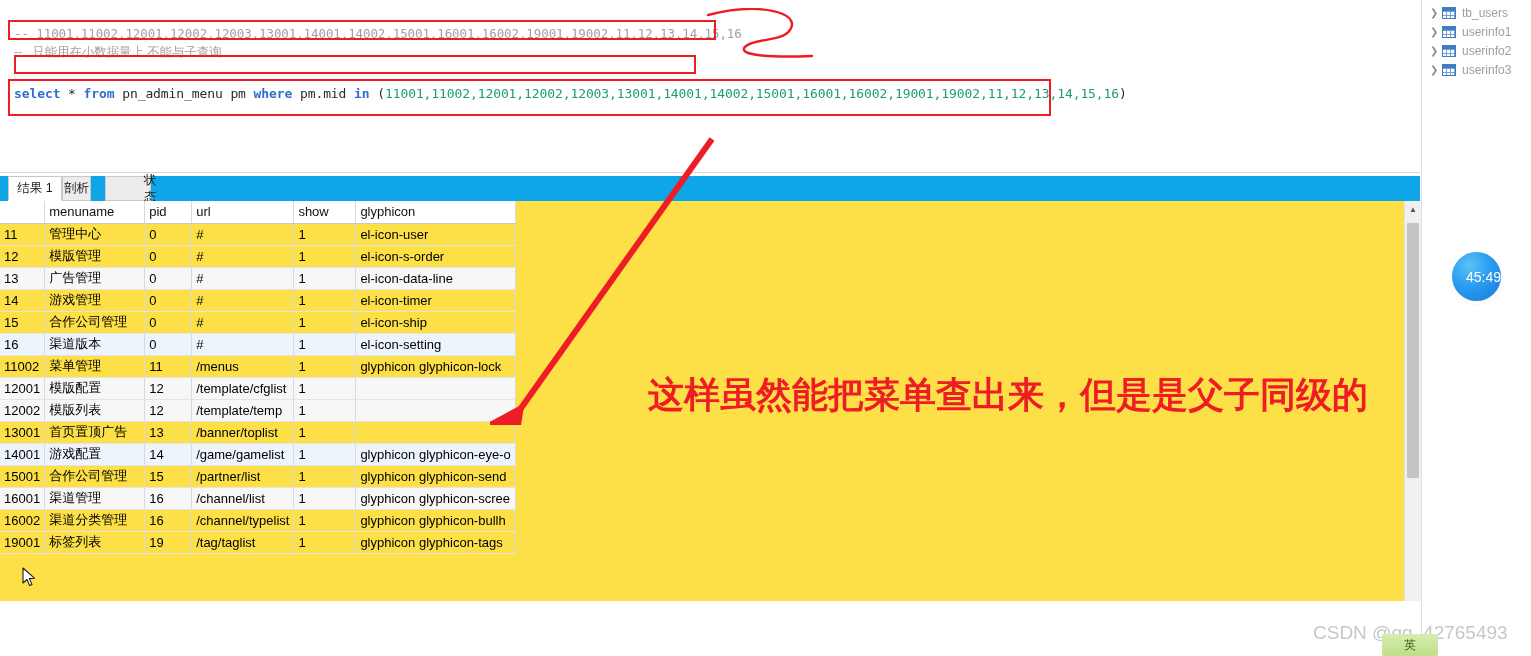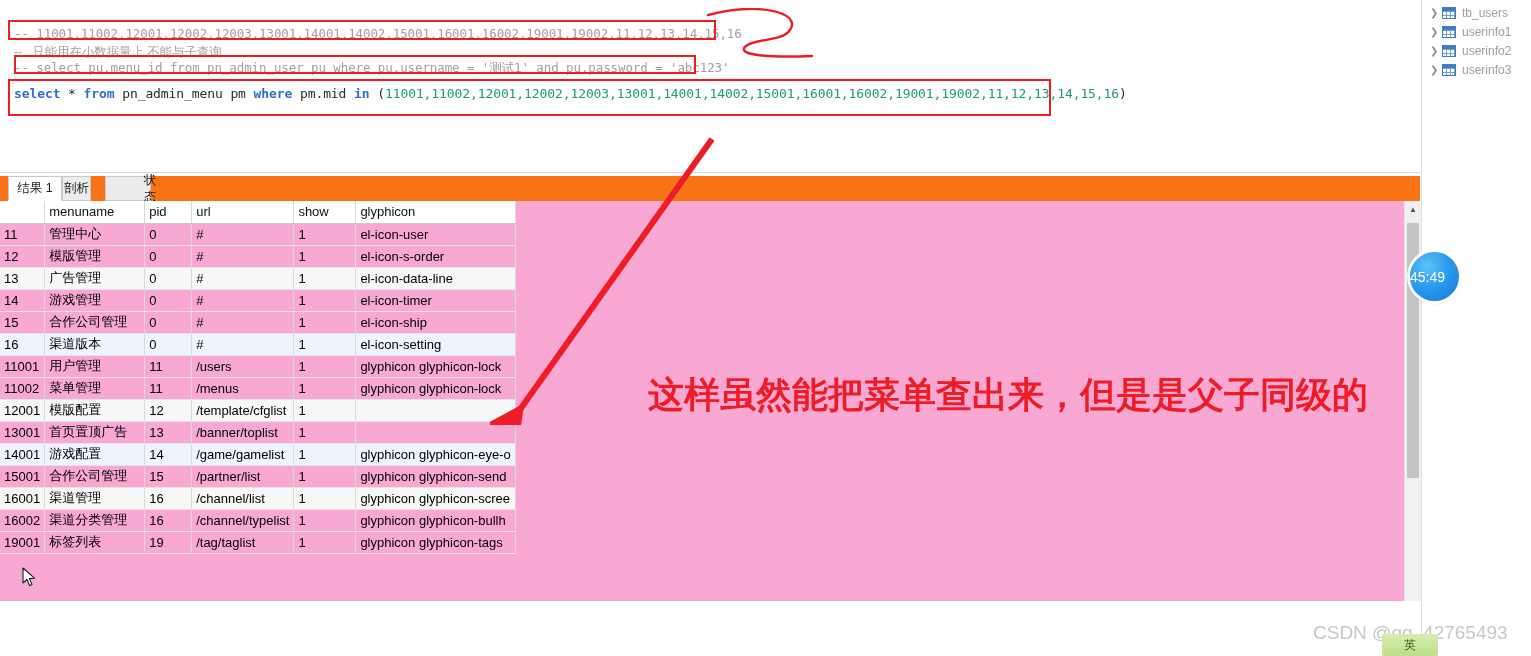--- a/index.html
+++ b/index.html
@@ -107,21 +107,21 @@
   .tree-label { white-space: nowrap; }
 
   
   #result-tabs {
     position: absolute;
     left: 0;
     top: 176px;
     width: 1420px;
     height: 25px;
     border-bottom: 1px solid #c8c8c8;
-    background: #f97316;
+    background: #0ea5e9;
   }
   .rtab {
     position: absolute;
     top: 0;
     height: 25px;
     box-sizing: border-box;
     display: flex;
     align-items: center;
     justify-content: center;
     font-size: 12.5px;
@@ -139,21 +139,21 @@
   #rtab-1 { left: 62px; width: 29px; }
   #rtab-2 { left: 105px; width: 46px; padding-left: 44px; }
 
   
   #result-grid {
     position: absolute;
     left: 0;
     top: 201px;
     width: 1404px;
     height: 400px;
-    background: #f9a8d4;
+    background: #fde047;
     overflow: hidden;
   }
   table.grid {
     border-collapse: collapse;
     table-layout: fixed;
     font-size: 13px;
     font-family: "Liberation Sans", sans-serif;
   }
   table.grid th, table.grid td {
     border-right: 1px solid #d9d9d9;
@@ -227,30 +227,30 @@
     color: #ee1c25;
     font-family: "Liberation Sans", "DejaVu Sans", sans-serif;
     white-space: nowrap;
     letter-spacing: 0px;
     font-weight: bold;
   }
 
   
   #timer-badge {
     position: absolute;
-    left: 1410px;
+    left: 1452px;
     top: 252px;
     width: 49px;
     height: 49px;
     border-radius: 50%;
     background: radial-gradient(circle at 35% 28%, #5cc3f5 0%, #2a9bf0 45%, #1878d8 100%);
     box-shadow: 0 0 0 3px rgba(255,255,255,0.85), 0 1px 4px rgba(0,0,0,0.22);
     display: flex;
     align-items: center;
-    justify-content: flex-start;
+    justify-content: flex-end;
     color: #ffffff;
     font-size: 14px;
     font-family: "Liberation Sans", sans-serif;
     letter-spacing: 0px;
   }
 
   
   #watermark {
     position: absolute;
     left: 1313px;
@@ -287,21 +287,20 @@
 </style>
 </head>
 <body>
 
 <div id="editor-pane">
 
   <div class="code-line" id="code-line-1"><span class="cmt">-- </span><span class="cmt">11001,11002,12001,12002,12003,13001,14001,14002,15001,16001,16002,19001,19002,11,12,13,14,15,16</span></div>
 
   <div class="code-line" id="code-line-2"><span class="cmt">--   只能用在小数据量上 不能与子查询</span></div>
 
-  <div class="code-line" id="code-line-3"><span class="cmt">-- select pu.menu_id from pn_admin_user pu where pu.username = </span><span class="cmt">'测试1'</span><span class="cmt"> and pu.password = </span><span class="cmt">'abc123'</span></div>
 
   <div class="code-line" id="code-line-4"><span class="kw">select</span><span class="plain"> * </span><span class="kw">from</span><span class="plain"> pn_admin_menu pm </span><span class="kw">where</span><span class="plain"> pm.mid </span><span class="kw">in</span><span class="plain"> (</span><span class="num">11001,11002,12001,12002,12003,13001,14001,14002,15001,16001,16002,19001,19002,11,12,13,14,15,16</span><span class="plain">)</span></div>
 
   <div class="red-box" id="redbox-comment-ids"></div>
   <div class="red-box" id="redbox-comment-sql"></div>
   <div class="red-box" id="redbox-main-query"></div>
 
   <svg id="curve-arrow" viewBox="0 0 110 62">
     <path d="M2 7 C 52 -6, 96 4, 84 22 C 76 34, 50 30, 40 38 C 30 46, 55 50, 106 48" stroke="#ee1c25" stroke-width="2.4" fill="none" stroke-linecap="round"></path>
   </svg>
@@ -392,40 +391,40 @@
         </tr>
         <tr class="sel">
           <td class="c-mid num-cell">16</td>
           <td class="c-name">渠道版本</td>
           <td class="c-pid num-cell">0</td>
           <td class="c-url">#</td>
           <td class="c-show num-cell">1</td>
           <td class="c-glyph">el-icon-setting</td>
         </tr>
         <tr>
-          <td class="c-mid num-cell">11001</td>
-          <td class="c-name">用户管理</td>
-          <td class="c-pid num-cell">11</td>
-          <td class="c-url">/users</td>
-          <td class="c-show num-cell">1</td>
-          <td class="c-glyph">glyphicon glyphicon-lock</td>
-        </tr>
-        <tr>
           <td class="c-mid num-cell">11002</td>
           <td class="c-name">菜单管理</td>
           <td class="c-pid num-cell">11</td>
           <td class="c-url">/menus</td>
           <td class="c-show num-cell">1</td>
           <td class="c-glyph">glyphicon glyphicon-lock</td>
         </tr>
         <tr class="alt">
           <td class="c-mid num-cell">12001</td>
           <td class="c-name">模版配置</td>
           <td class="c-pid num-cell">12</td>
           <td class="c-url">/template/cfglist</td>
+          <td class="c-show num-cell">1</td>
+          <td class="c-glyph"></td>
+        </tr>
+        <tr class="alt">
+          <td class="c-mid num-cell">12002</td>
+          <td class="c-name">模版列表</td>
+          <td class="c-pid num-cell">12</td>
+          <td class="c-url">/template/temp</td>
           <td class="c-show num-cell">1</td>
           <td class="c-glyph"></td>
         </tr>
         <tr>
           <td class="c-mid num-cell">13001</td>
           <td class="c-name">首页置顶广告</td>
           <td class="c-pid num-cell">13</td>
           <td class="c-url">/banner/toplist</td>
           <td class="c-show num-cell">1</td>
           <td class="c-glyph"></td>

